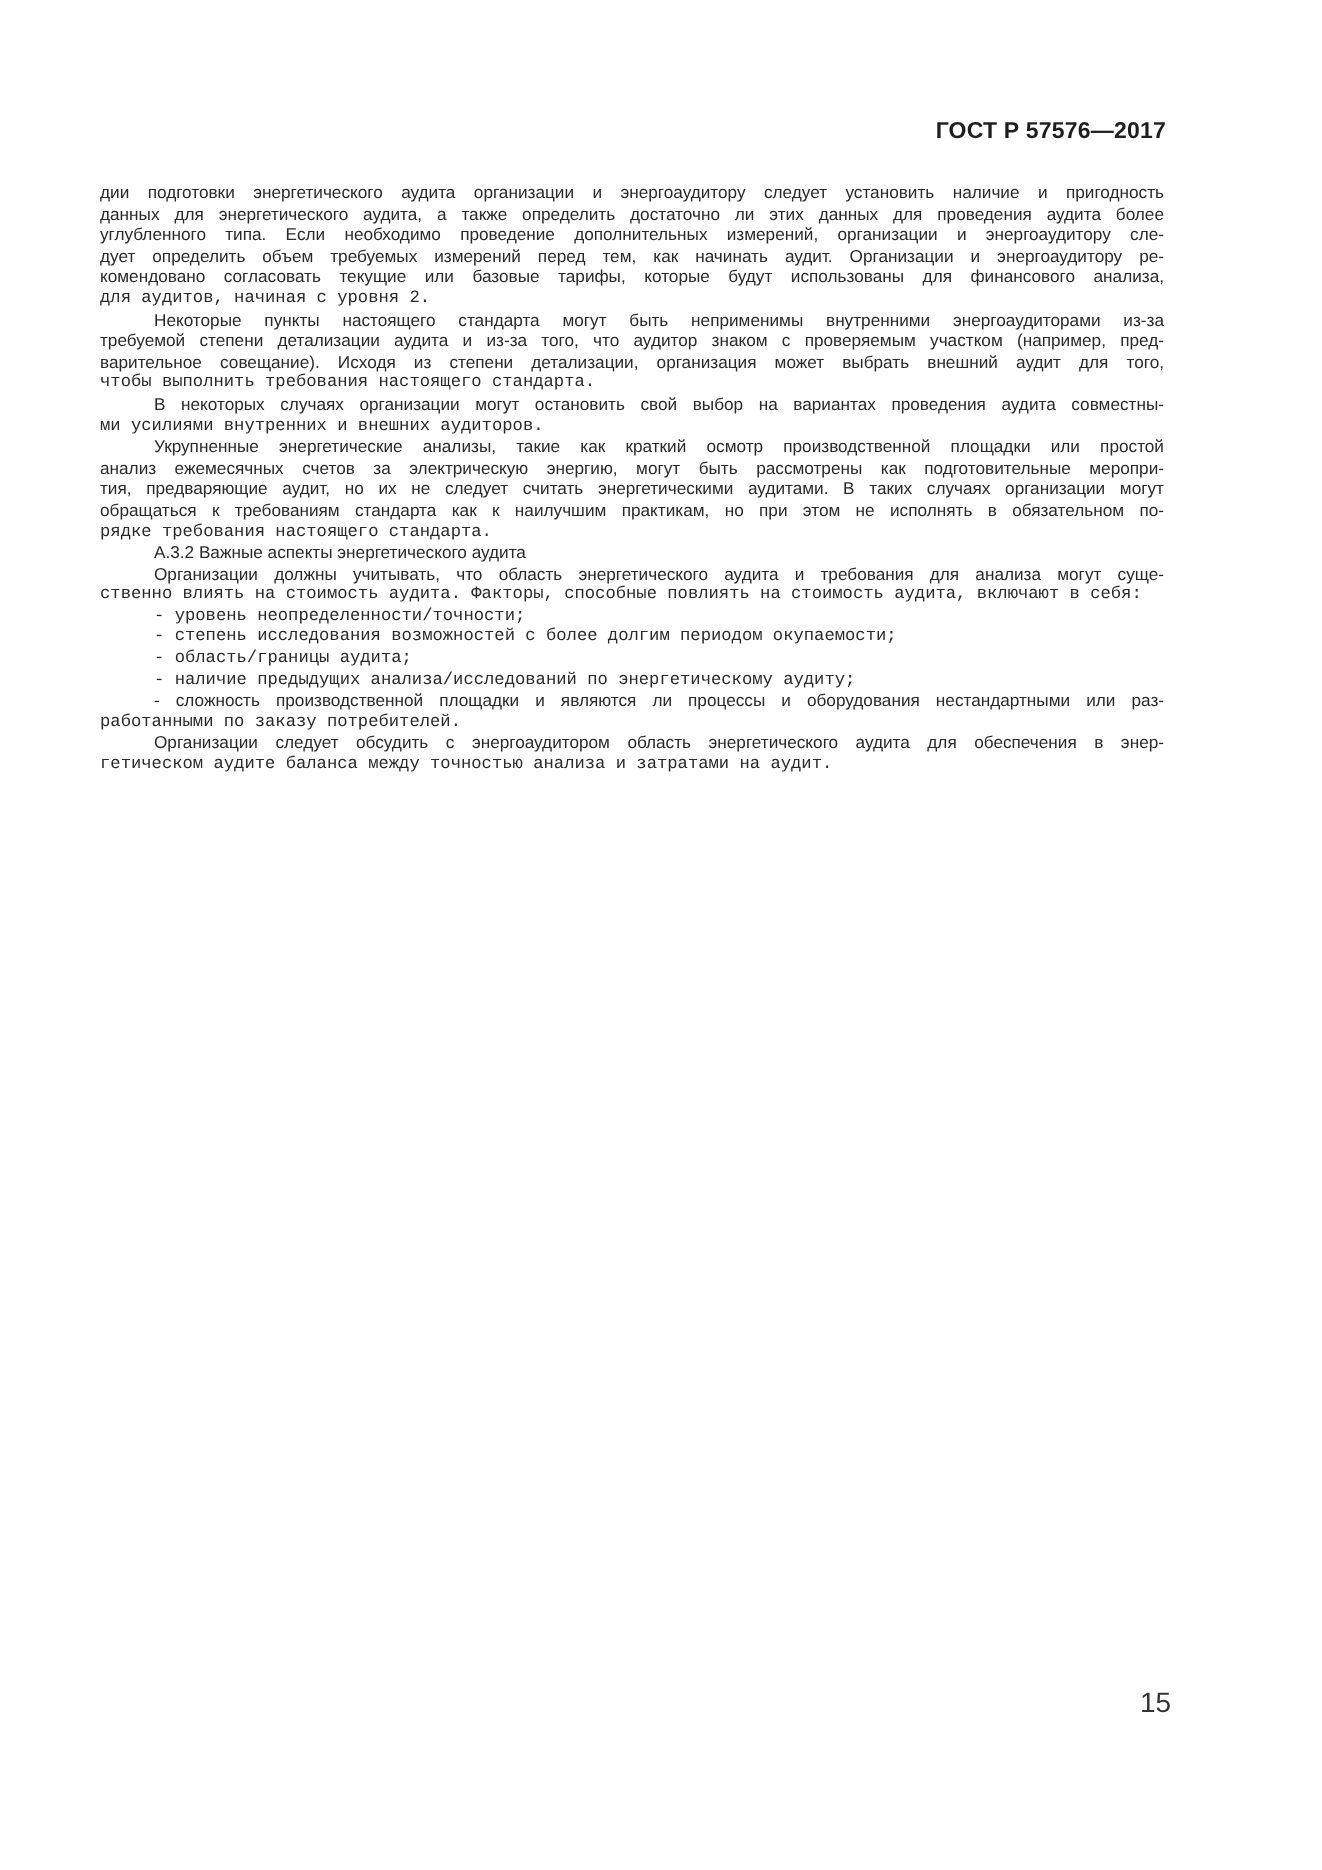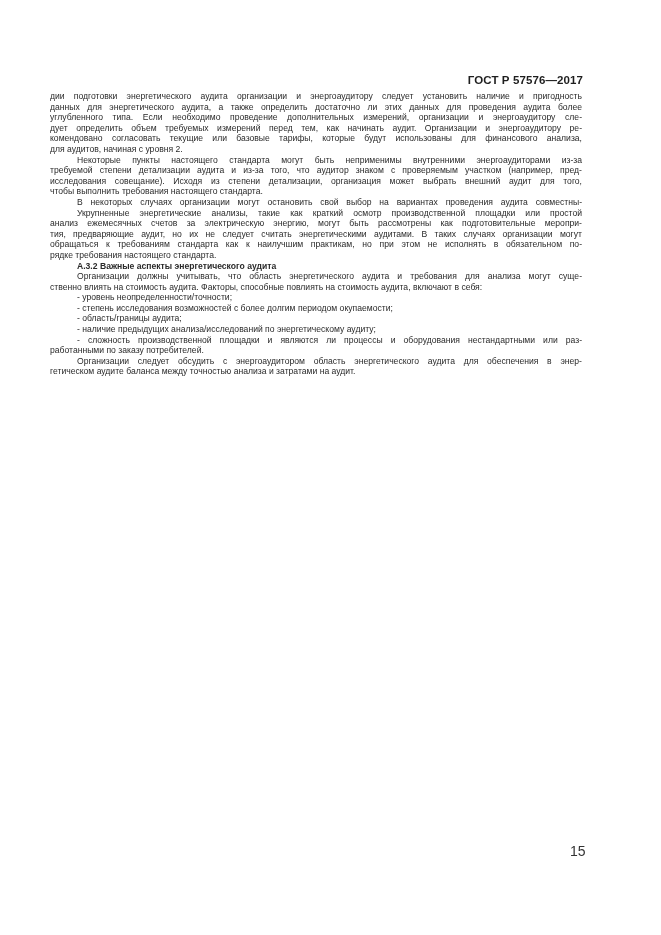--- a/index.html
+++ b/index.html
@@ -1,42 +1,43 @@
 <!DOCTYPE html>
 <html><head>
 <meta charset="utf-8">
 <style>
   html, body { margin:0; padding:0; background:#ffffff; }
   body { width:661px; height:935px; position:relative; overflow:hidden; font-family:"Liberation Sans", sans-serif; color:#2a2a2a; }
-  .header { position:absolute; top:60px; right:78px; font-weight:bold; font-size:11.5px; color:#1e1e1e; letter-spacing:0.1px;margin-top:14px; }
+  .header { position:absolute; top:60px; right:78px; font-weight:bold; font-size:11.5px; color:#1e1e1e; letter-spacing:0.1px; }
   .body-text { position:absolute; left:50px; top:91px; width:532px; }
   .line { font-size:8.6px; line-height:10.6px; height:10.6px; white-space:nowrap; text-align:justify; text-align-last:justify; overflow:visible; }
-  .line.last { text-align-last:left; }
+  .line.last { text-align-last:left;font-family:Liberation Mono, monospace; }
   .ind { padding-left:27px; }
   .dash { padding-left:27px; }
-  .heading { font-weight:bold; padding-left:27px; text-align-last:left; }
+  .heading { font-weight:normal; padding-left:27px; text-align-last:left; }
   .page-num { position:absolute; top:843px; left:570px; font-size:14px; color:#333; }
 </style>
 </head>
 <body>
 
 <div class="header">ГОСТ Р 57576—2017</div>
 
 <div class="body-text">
   <div class="line">дии подготовки энергетического аудита организации и энергоаудитору следует установить наличие и пригодность</div>
   <div class="line">данных для энергетического аудита, а также определить достаточно ли этих данных для проведения аудита более</div>
   <div class="line">углубленного типа. Если необходимо проведение дополнительных измерений, организации и энергоаудитору сле-</div>
   <div class="line">дует определить объем требуемых измерений перед тем, как начинать аудит. Организации и энергоаудитору ре-</div>
   <div class="line">комендовано согласовать текущие или базовые тарифы, которые будут использованы для финансового анализа,</div>
   <div class="line last">для аудитов, начиная с уровня 2.</div>
   <div class="line ind">Некоторые пункты настоящего стандарта могут быть неприменимы внутренними энергоаудиторами из-за</div>
   <div class="line">требуемой степени детализации аудита и из-за того, что аудитор знаком с проверяемым участком (например, пред-</div>
-  <div class="line">исследования совещание). Исходя из степени детализации, организация может выбрать внешний аудит для того,</div>
+  <div class="line">варительное совещание). Исходя из степени детализации, организация может выбрать внешний аудит для того,</div>
   <div class="line last">чтобы выполнить требования настоящего стандарта.</div>
   <div class="line ind">В некоторых случаях организации могут остановить свой выбор на вариантах проведения аудита совместны-</div>
+  <div class="line last">ми усилиями внутренних и внешних аудиторов.</div>
   <div class="line ind">Укрупненные энергетические анализы, такие как краткий осмотр производственной площадки или простой</div>
   <div class="line">анализ ежемесячных счетов за электрическую энергию, могут быть рассмотрены как подготовительные меропри-</div>
   <div class="line">тия, предваряющие аудит, но их не следует считать энергетическими аудитами. В таких случаях организации могут</div>
   <div class="line">обращаться к требованиям стандарта как к наилучшим практикам, но при этом не исполнять в обязательном по-</div>
   <div class="line last">рядке требования настоящего стандарта.</div>
   <div class="line heading">А.3.2 Важные аспекты энергетического аудита</div>
   <div class="line ind">Организации должны учитывать, что область энергетического аудита и требования для анализа могут суще-</div>
   <div class="line last">ственно влиять на стоимость аудита. Факторы, способные повлиять на стоимость аудита, включают в себя:</div>
   <div class="line dash last">- уровень неопределенности/точности;</div>
   <div class="line dash last">- степень исследования возможностей с более долгим периодом окупаемости;</div>

